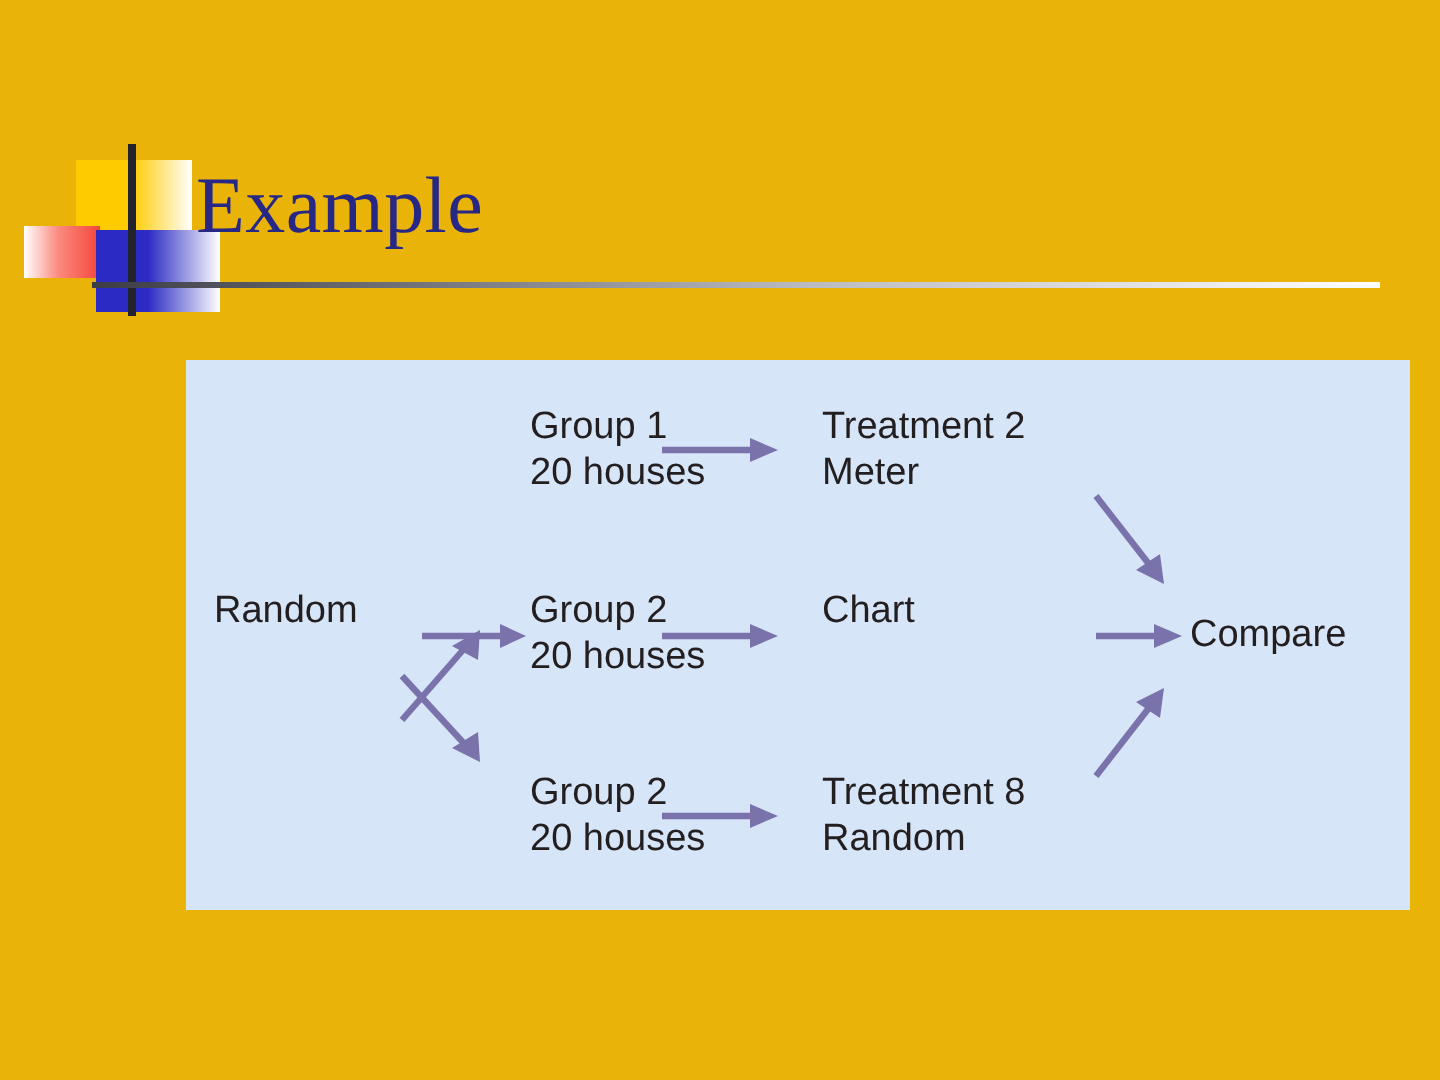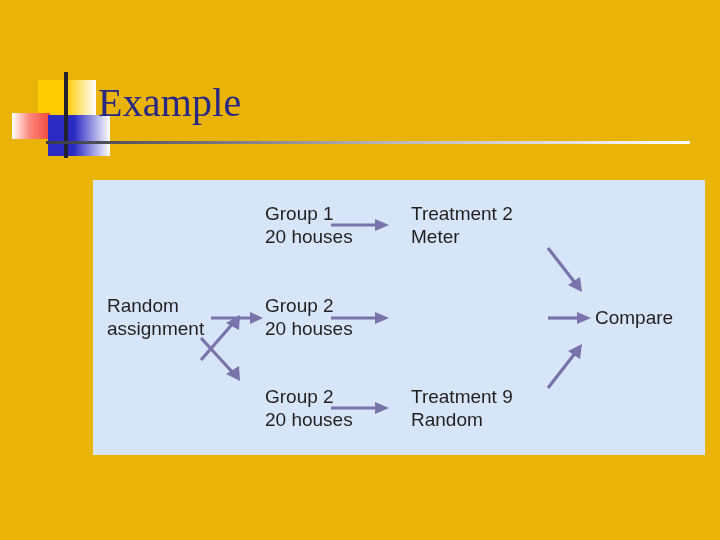--- a/index.html
+++ b/index.html
@@ -129,21 +129,20 @@
       </g>
 
       <g>
         <line x1="455" y1="208" x2="483" y2="172"></line>
         <polygon points="489,164 487,179 475,171"></polygon>
       </g>
     </svg>
 
     <div class="node" style="left:14px;top:114px;width:100px;">
       <span class="l">Random</span>
-      <span class="l">assignment</span>
     </div>
 
     <div class="node" style="left:172px;top:22px;width:100px;">
       <span class="l">Group 1</span>
       <span class="l">20 houses</span>
     </div>
 
     <div class="node" style="left:172px;top:114px;width:100px;">
       <span class="l">Group 2</span>
       <span class="l">20 houses</span>
@@ -153,24 +152,25 @@
       <span class="l">Group 2</span>
       <span class="l">20 houses</span>
     </div>
 
     <div class="node" style="left:318px;top:22px;width:120px;">
       <span class="l">Treatment 2</span>
       <span class="l">Meter</span>
     </div>
 
     <div class="node" style="left:318px;top:114px;width:120px;">
+      <span class="l">Chart</span>
     </div>
 
     <div class="node" style="left:318px;top:205px;width:120px;">
-      <span class="l">Treatment 9</span>
+      <span class="l">Treatment 8</span>
       <span class="l">Random</span>
     </div>
 
     <div class="node" style="left:502px;top:103px;width:100px;margin-top:23px;">
       <span class="l">Compare</span>
     </div>
 
   </div>
 </div>
 

